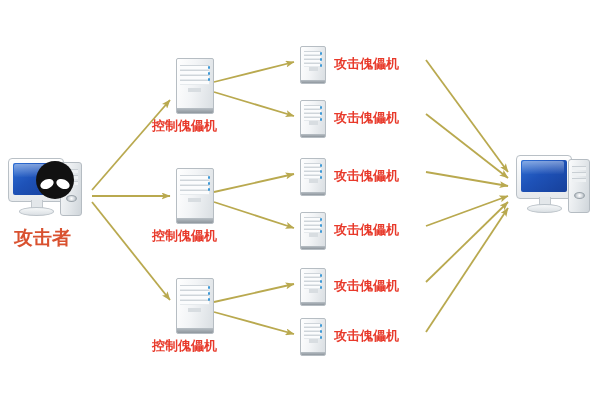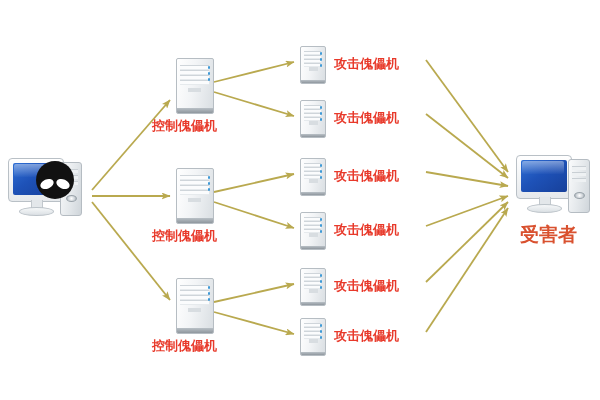--- a/index.html
+++ b/index.html
@@ -242,38 +242,38 @@
         <div class="drive-eye" style="top:32px"></div>
       </div>
       <svg class="alien" viewBox="0 0 46 44">
         <ellipse cx="23" cy="20" rx="19" ry="19" fill="#111111"></ellipse>
         <path d="M23 37 C15 37 8 31 6 25 C12 33 18 36 23 36 C28 36 34 33 40 25 C38 31 31 37 23 37 Z" fill="#111111"></path>
         <ellipse cx="15" cy="24" rx="7" ry="4.6" fill="#ffffff" transform="rotate(-24 15 24)"></ellipse>
         <ellipse cx="31" cy="24" rx="7" ry="4.6" fill="#ffffff" transform="rotate(24 31 24)"></ellipse>
       </svg>
     </div>
   </div>
+  <div class="label-big" id="attacker-label" style="left: 14px; top: 226px;">攻击者</div>
 
   <div class="node" id="victim-node" style="left: 516px; top: 155px;">
     <div class="desktop">
       <div class="monitor-body">
         <div class="monitor-screen"></div>
         <div class="monitor-glare"></div>
       </div>
       <div class="monitor-neck"></div>
       <div class="monitor-base"></div>
       <div class="pc-tower">
         <div class="slot" style="top:6px"></div>
         <div class="slot" style="top:12px"></div>
         <div class="slot" style="top:18px"></div>
         <div class="drive-eye" style="top:32px"></div>
       </div>
     </div>
   </div>
-  <div class="label-big" id="victim-label" style="left: 520px; top: 223px;">受害者</div>
 
   <div id="handler-container">
       <div class="node" style="left: 176px; top: 58px;">
         <div class="server" style="width: 38px; height: 56px;">
           <div class="bay" style="width: 29px; height: 3px; top: 6px;"></div>
           <div class="bay" style="width: 29px; height: 3px; top: 11px;"></div>
           <div class="bay" style="width: 29px; height: 3px; top: 16px;"></div>
           <div class="bay" style="width: 29px; height: 3px; top: 21px;"></div>
           <div class="led" style="width: 2px; height: 3px; right: 3px; top: 7px;"></div>
           <div class="led" style="width: 2px; height: 3px; right: 3px; top: 13px;"></div>

